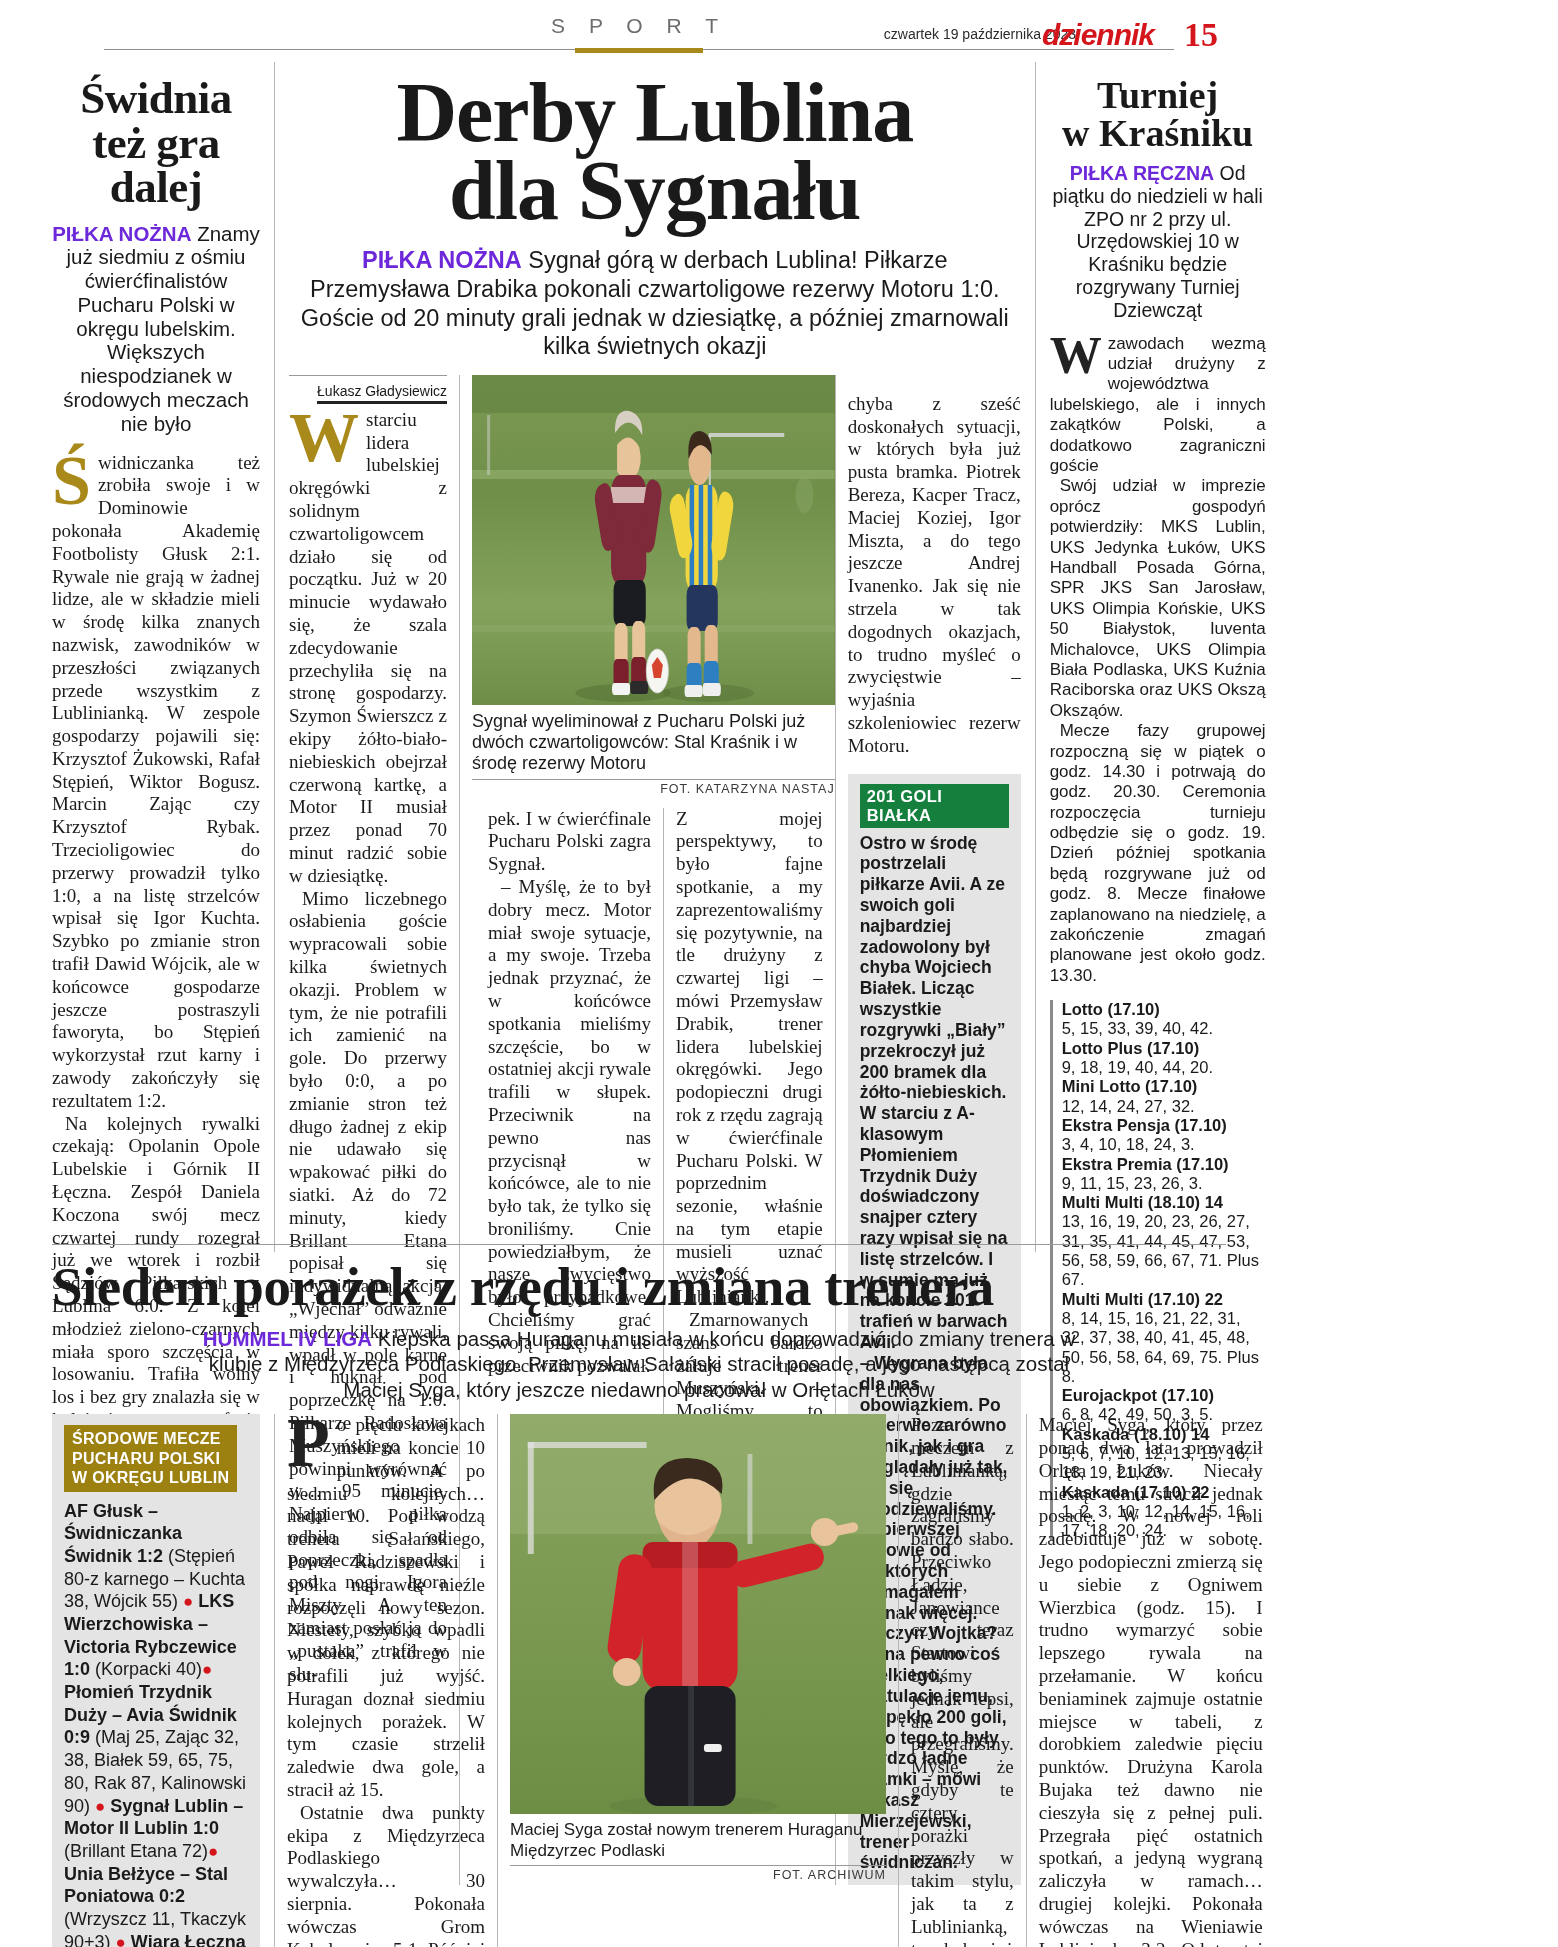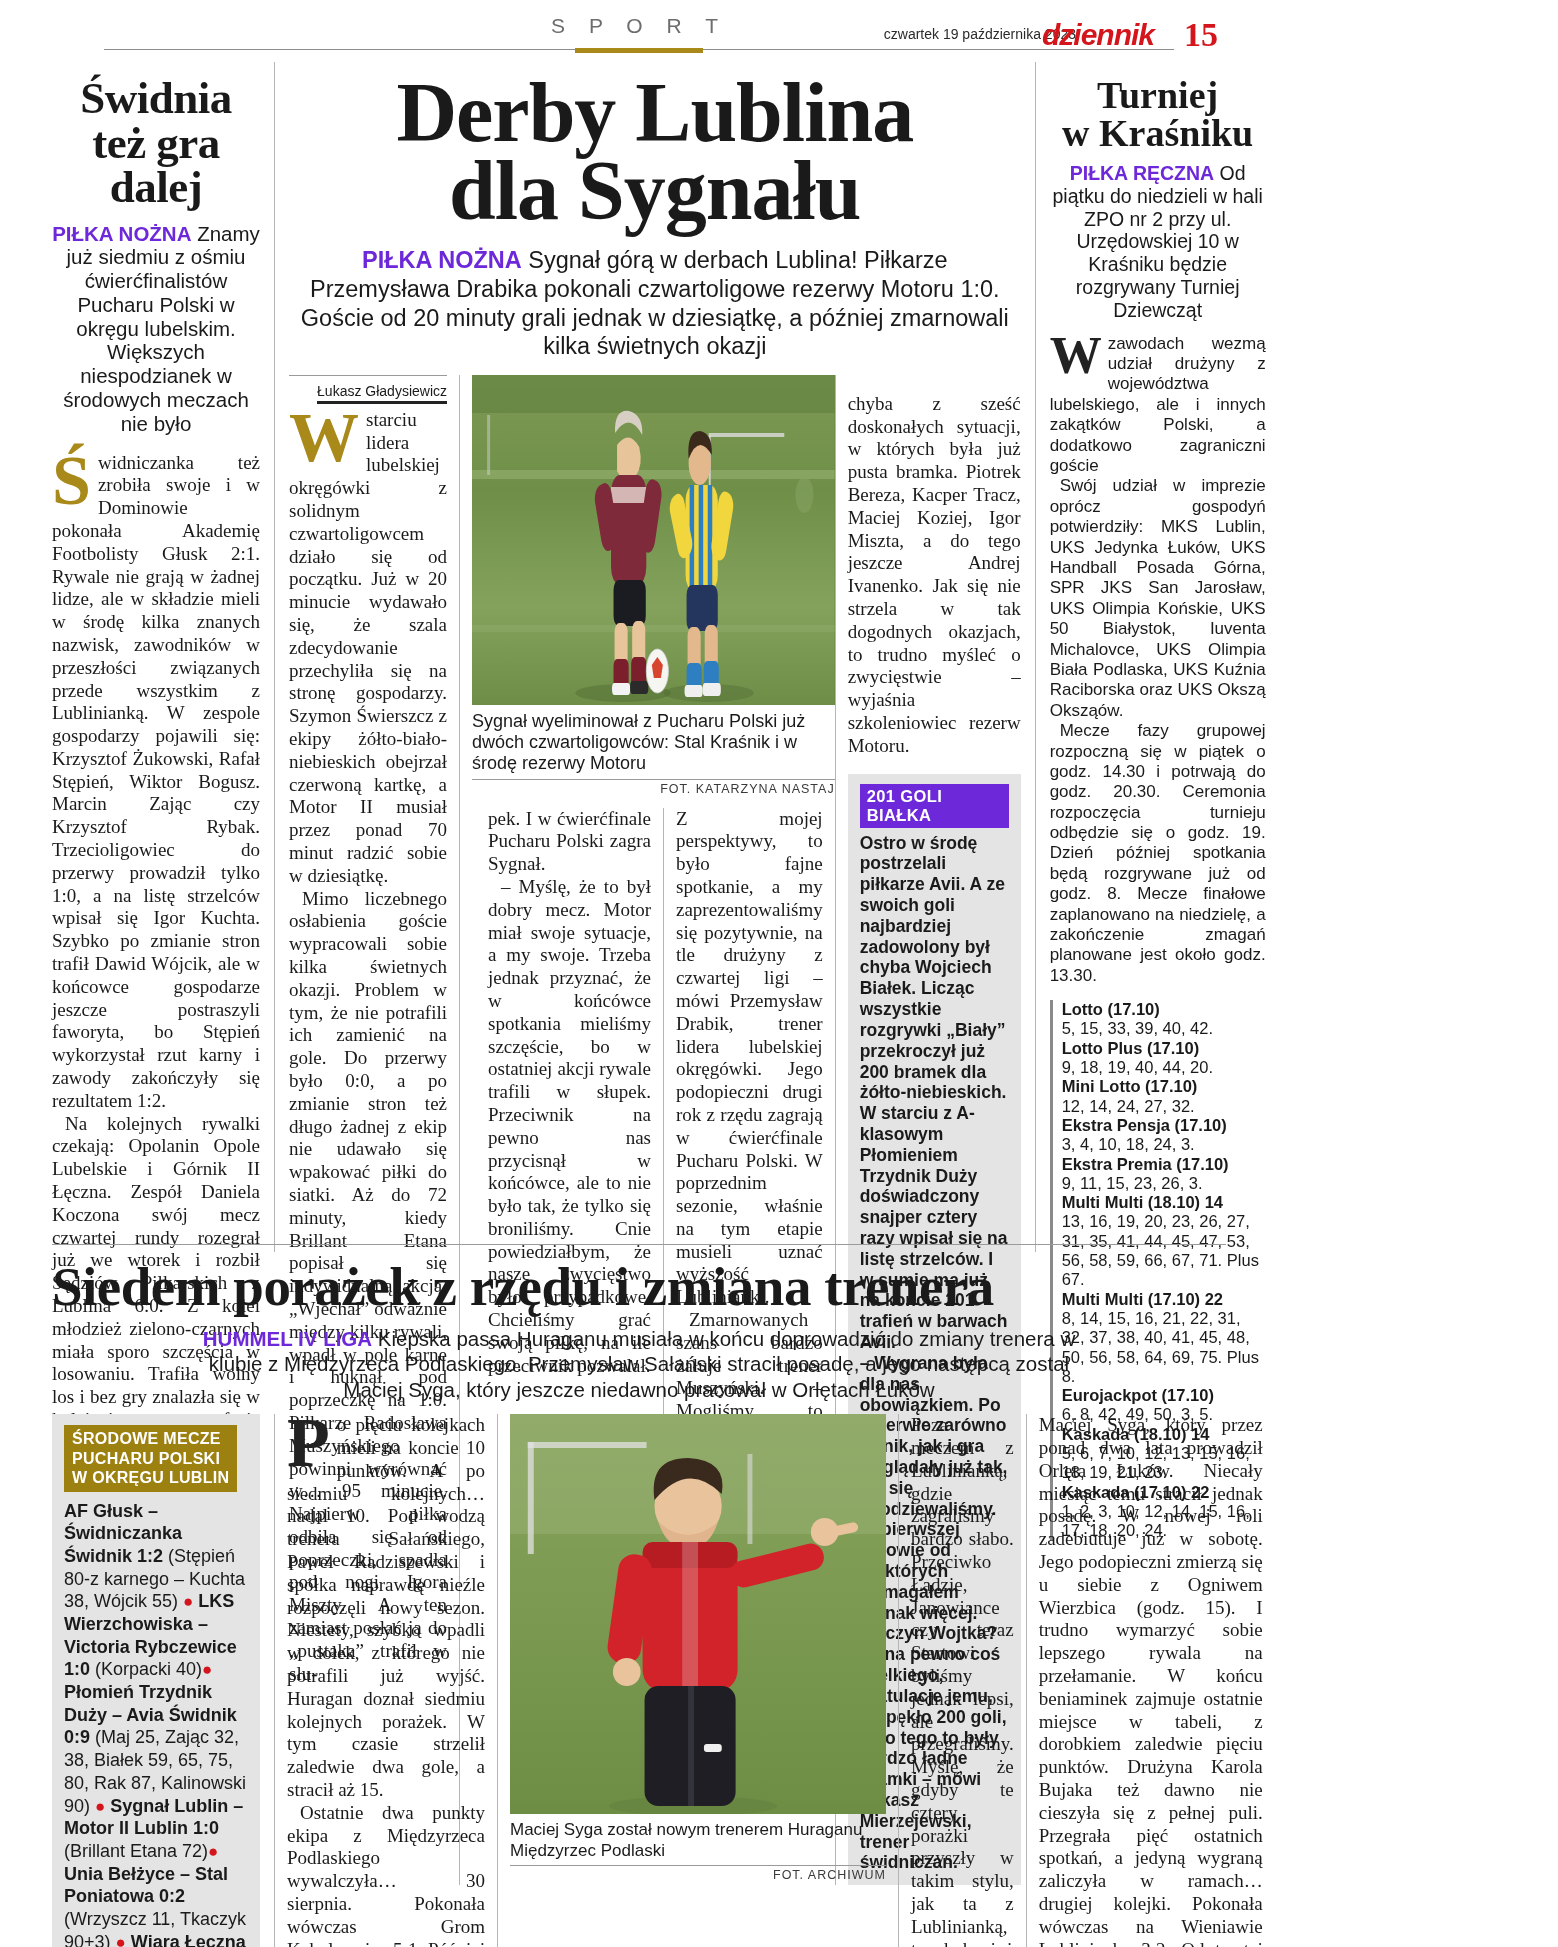--- a/index.html
+++ b/index.html
@@ -64,21 +64,21 @@
   .c p{margin:0;text-indent:13px;}
   .c p.first{text-indent:0;}
 
   
   .photo{position:relative;overflow:hidden;background:#5e7f3a;}
   .cap{font-family:"Liberation Sans",sans-serif;font-size:18px;line-height:1.18;margin-top:6px;}
   .fot{font-family:"Liberation Sans",sans-serif;font-size:12.5px;letter-spacing:1px;text-align:right;color:#3a3a3a;border-top:1px solid #9a9a9a;margin-top:4px;padding-top:2px;}
 
   
   .greybox{background:#e4e4e4;padding:10px 12px 12px 12px;box-sizing:border-box;}
-  .boxhead{display:inline-block;background:#6d28d9;color:#fff;font-weight:bold;font-size:16.5px;letter-spacing:.4px;padding:3px 7px;margin-bottom:5px;}
+  .boxhead{display:inline-block;background:#15803d;color:#fff;font-weight:bold;font-size:16.5px;letter-spacing:.4px;padding:3px 7px;margin-bottom:5px;}
   .greybox .txt{font-family:"Liberation Sans",sans-serif;font-weight:bold;font-size:17.5px;line-height:1.19;}
 
   
   .rrail{width:230px;flex:none;padding-left:14px;box-sizing:border-box;}
   .rrail h2{font-family:"Liberation Serif",serif;font-weight:bold;font-size:38px;line-height:1.0;text-align:center;margin:14px 0 10px 0;}
   .rrail .lede{font-size:19.5px;line-height:1.17;text-align:center;margin:0 0 12px 0;}
   .rrail .body{font-family:"Liberation Sans",sans-serif;font-size:17px;line-height:1.2;text-align:justify;}
   .rrail .body p{margin:0;text-indent:10px;}
   .rrail .body p.first{text-indent:0;}
   .dropcap2{float:left;font-family:"Liberation Serif",serif;font-weight:bold;color:#222;font-size:52px;line-height:0.78;padding:2px 6px 0 0;}

